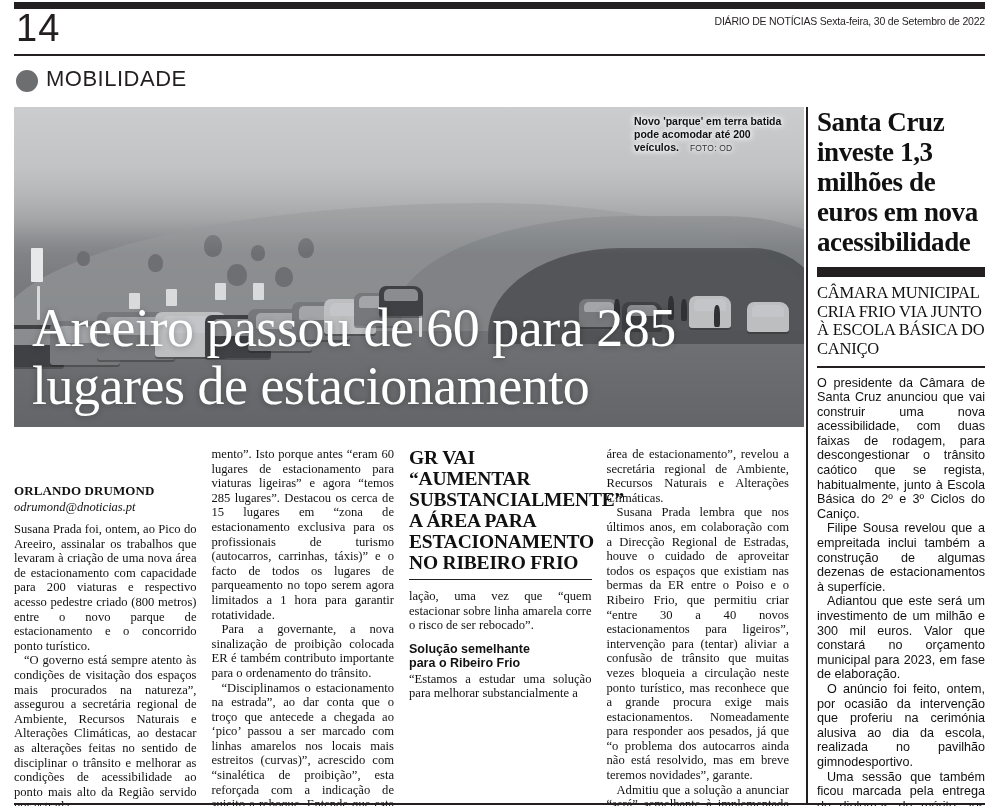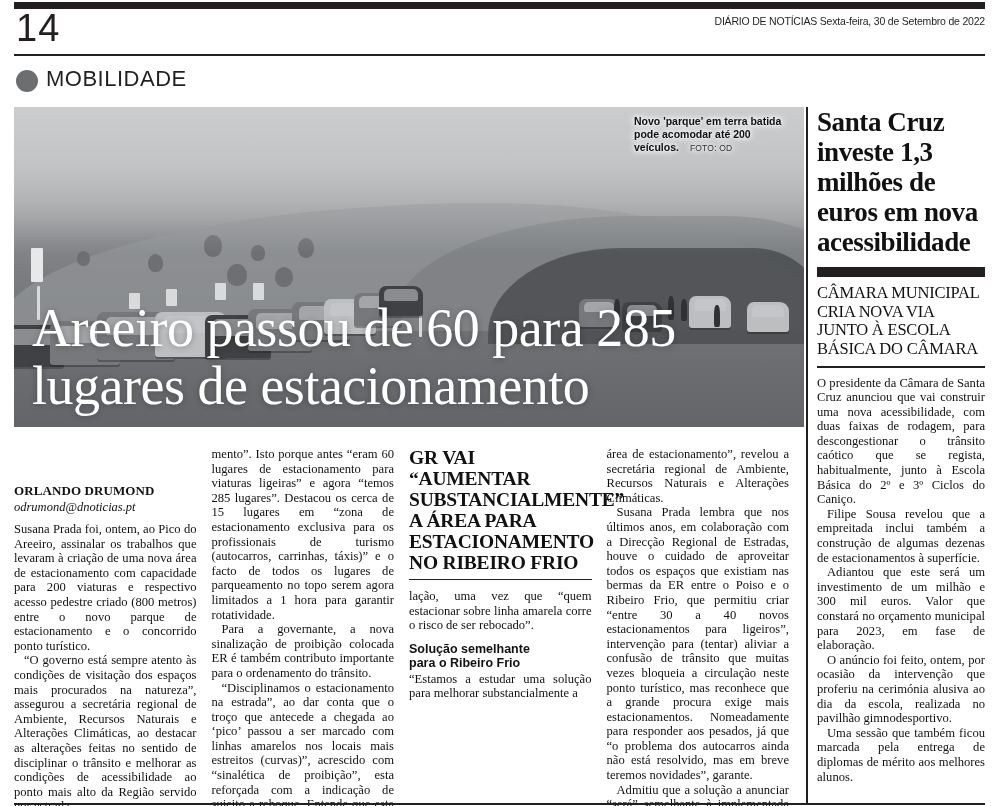--- a/index.html
+++ b/index.html
@@ -277,21 +277,21 @@
     font-size: 16.5px;
     line-height: 18.5px;
     letter-spacing: -0.2px;
     margin: 0;
   }
   .side-thin-rule {
     height: 1.5px; background: #231f20;
     margin: 8px 0 8px 0;
   }
   .side-body {
-    font-family: Liberation Serif, serif;
+    font-family: Liberation Sans, sans-serif;
     font-size: 12.6px;
     line-height: 14.6px;
     text-align: justify;
     hyphens: auto;
     -webkit-hyphens: auto;
     margin: 0;
   }
   .side-body + .side-body { text-indent: 10px; }
 
   
@@ -407,21 +407,21 @@
     </div>
 
   </div>
 </div>
 
 <div class="v-rule"></div>
 
 <div class="sidebar">
   <h2 class="side-headline">Santa Cruz investe 1,3 milhões de euros em nova acessibilidade</h2>
   <div class="side-black-rule"></div>
-  <div class="side-kicker">CÂMARA MUNICIPAL CRIA NOVA VIA JUNTO À ESCOLA BÁSICA DO CÂMARA</div>
+  <div class="side-kicker">CÂMARA MUNICIPAL CRIA FRIO VIA JUNTO À ESCOLA BÁSICA DO CANIÇO</div>
   <div class="side-thin-rule"></div>
   <p class="side-body">O presidente da Câmara de Santa Cruz anunciou que vai construir uma nova acessibilidade, com duas faixas de rodagem, para descongestionar o trânsito caótico que se regista, habitualmente, junto à Escola Básica do 2º e 3º Ciclos do Caniço.</p>
   <p class="side-body">Filipe Sousa revelou que a empreitada inclui também a construção de algumas dezenas de estacionamentos à superfície.</p>
   <p class="side-body">Adiantou que este será um investimento de um milhão e 300 mil euros. Valor que constará no orçamento municipal para 2023, em fase de elaboração.</p>
   <p class="side-body">O anúncio foi feito, ontem, por ocasião da intervenção que proferiu na cerimónia alusiva ao dia da escola, realizada no pavilhão gimnodesportivo.</p>
   <p class="side-body">Uma sessão que também ficou marcada pela entrega de diplomas de mérito aos melhores alunos.</p>
 </div>
 
 <div class="bottom-rule"></div>
 

